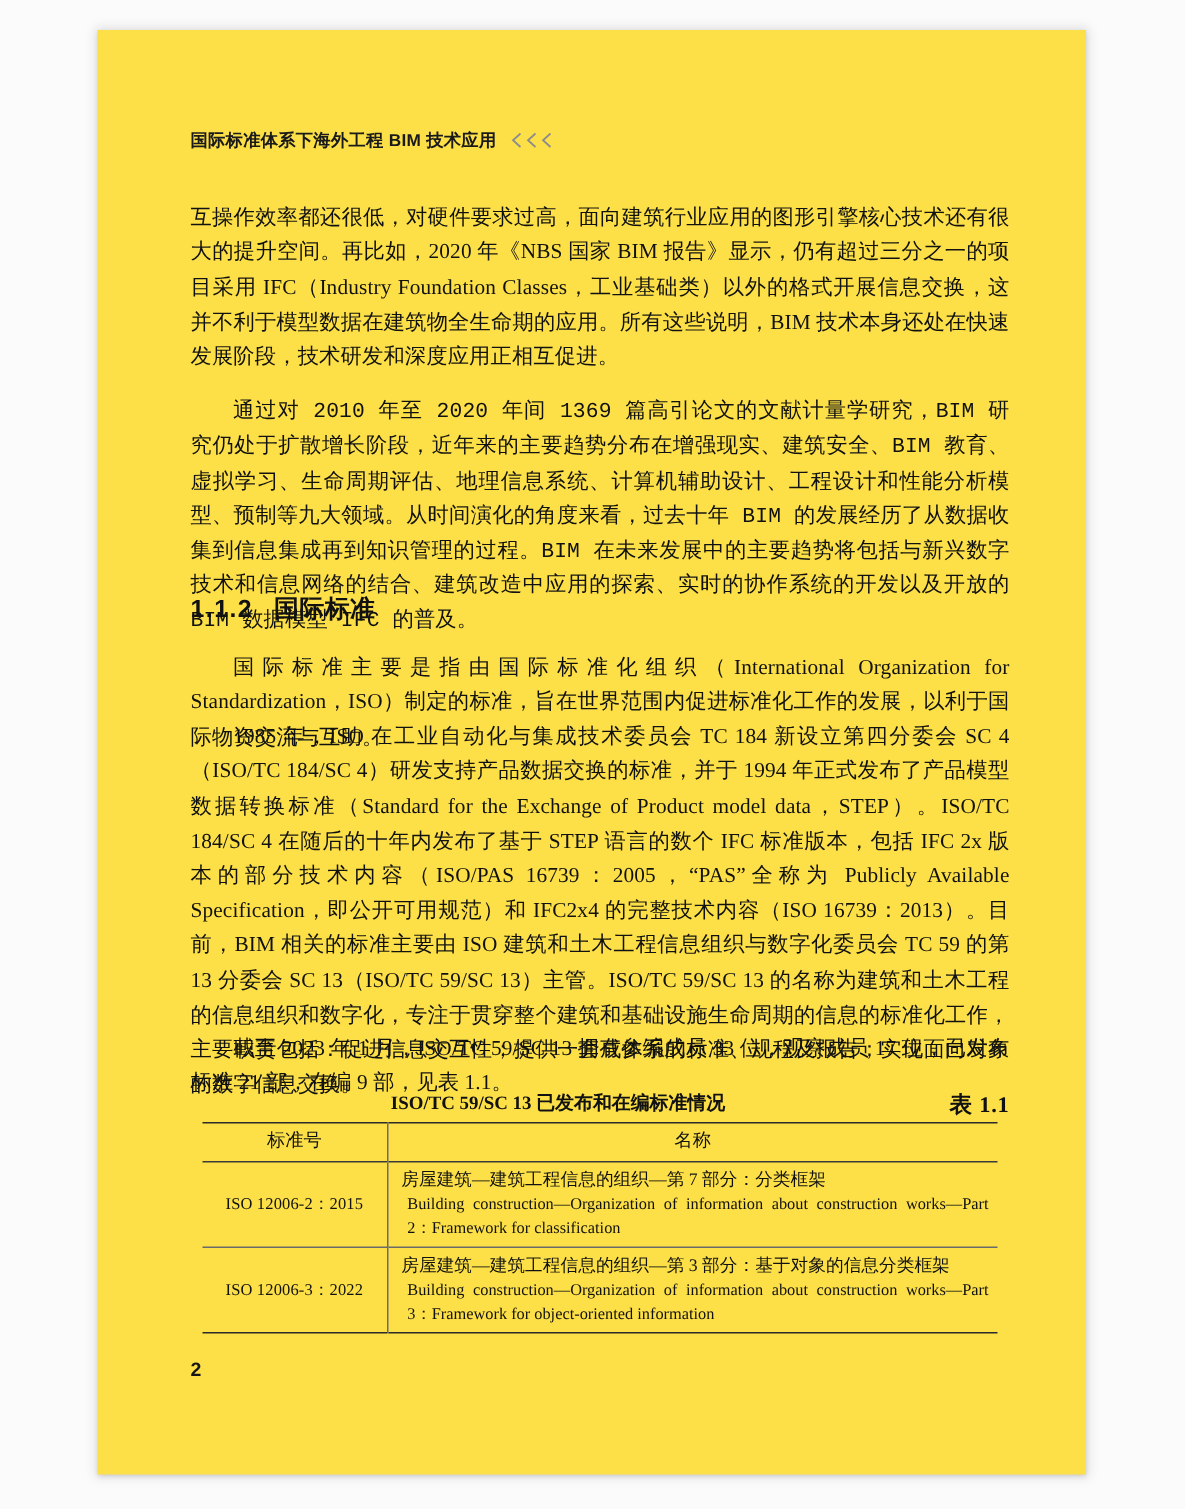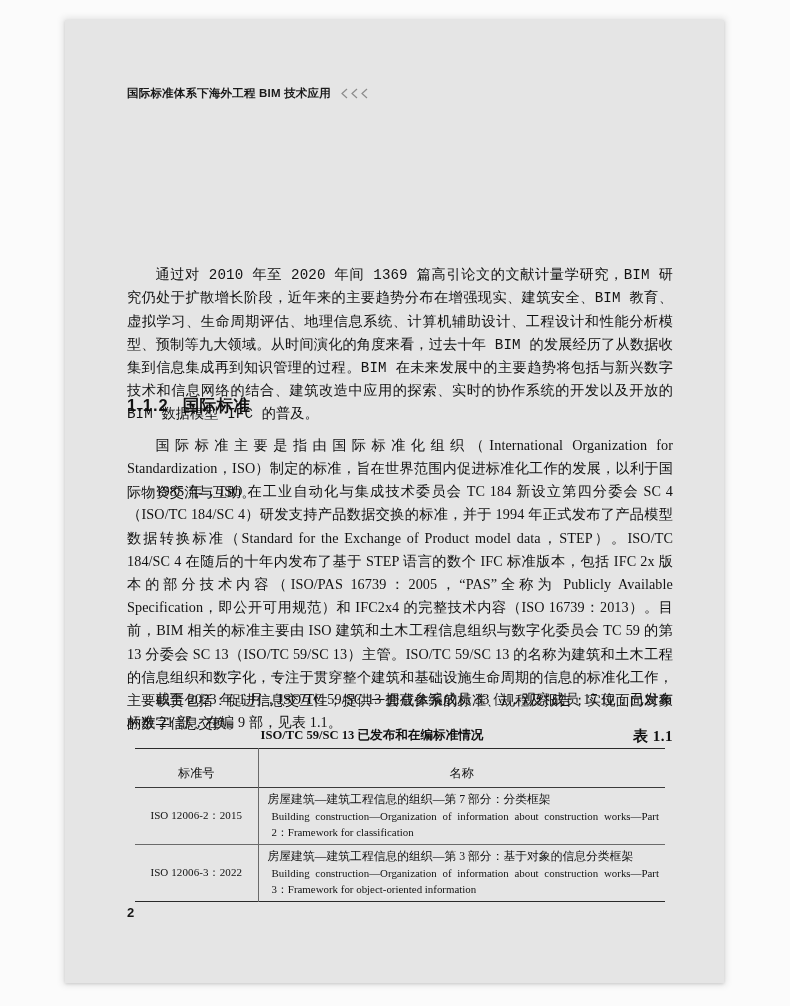--- a/index.html
+++ b/index.html
@@ -13,21 +13,21 @@
     position: relative;
     width: 790px; height: 1006px;
     background: #fbfbfb;
     overflow: hidden;
   }
   
   #page {
     position: absolute;
     left: 65px; top: 20px;
     width: 659px; height: 963px;
-    background: #e5e5e5;
+    background: #fde047;
     box-shadow: 0 0 7px 2px rgba(0,0,0,0.10), 0 1px 3px rgba(0,0,0,0.13);
   }
   .content {
     position: absolute;
     left: 62px; top: 0;
     width: 546px;
     height: 963px;
   }
 
   
@@ -108,21 +108,21 @@
   table.std {
     position: absolute;
     left: 8px;
     width: 530px;
     border-collapse: collapse;
     font-size: 11.1px;
     color: #111;
   }
   table.std thead th {
     font-weight: 400;
-    padding: 16px 0 5px 0;
+    padding: 3px 0 5px 0;
     text-align: center;
     font-size: 12.2px;
   }
   table.std thead tr { border-top: 1.5px solid #2a2a2a; border-bottom: 0.8px solid #3a3a3a; }
   table.std tbody tr { border-bottom: 0.8px solid #6a6a6a; }
   table.std tbody tr:last-child { border-bottom: 1.5px solid #2a2a2a; }
   table.std td { padding: 3px 0 4px 0; vertical-align: middle; }
   table.std td.code {
     width: 123px;
     text-align: center;
@@ -175,20 +175,21 @@
             </svg>
           <svg width="9" height="11" viewBox="0 0 9 11">
               <polyline points="7,1 2,5.5 7,10" fill="none" stroke="#8c8c8c" stroke-width="1.2"></polyline>
             </svg>
           <svg width="9" height="11" viewBox="0 0 9 11">
               <polyline points="7,1 2,5.5 7,10" fill="none" stroke="#8c8c8c" stroke-width="1.2"></polyline>
             </svg>
         </span>
       </div>
 
+      <p class="para noindent" style="top:100px; left:0;">互操作效率都还很低，对硬件要求过高，面向建筑行业应用的图形引擎核心技术还有很大的提升空间。再比如，2020 年《NBS 国家 BIM 报告》显示，仍有超过三分之一的项目采用 IFC（Industry Foundation Classes，工业基础类）以外的格式开展信息交换，这并不利于模型数据在建筑物全生命期的应用。所有这些说明，BIM 技术本身还处在快速发展阶段，技术研发和深度应用正相互促进。</p>
 
       <p class="para" style="top:230px; left:0;font-family:Liberation Mono, monospace;">通过对 2010 年至 2020 年间 1369 篇高引论文的文献计量学研究，BIM 研究仍处于扩散增长阶段，近年来的主要趋势分布在增强现实、建筑安全、BIM 教育、虚拟学习、生命周期评估、地理信息系统、计算机辅助设计、工程设计和性能分析模型、预制等九大领域。从时间演化的角度来看，过去十年 BIM 的发展经历了从数据收集到信息集成再到知识管理的过程。BIM 在未来发展中的主要趋势将包括与新兴数字技术和信息网络的结合、建筑改造中应用的探索、实时的协作系统的开发以及开放的 BIM 数据模型 IFC 的普及。</p>
 
       <h2 class="heading" style="top:361px;">
         <span class="num">1.1.2</span><span>国际标准</span>
       </h2>
 
       <p class="para" style="top:400px; left:0;">国际标准主要是指由国际标准化组织（International Organization for Standardization，ISO）制定的标准，旨在世界范围内促进标准化工作的发展，以利于国际物资交流与互助。</p>
 
       <p class="para" style="top:446px; left:0;">1985 年，ISO 在工业自动化与集成技术委员会 TC 184 新设立第四分委会 SC 4（ISO/TC 184/SC 4）研发支持产品数据交换的标准，并于 1994 年正式发布了产品模型数据转换标准（Standard for the Exchange of Product model data，STEP）。ISO/TC 184/SC 4 在随后的十年内发布了基于 STEP 语言的数个 IFC 标准版本，包括 IFC 2x 版本的部分技术内容（ISO/PAS 16739：2005，“PAS”全称为 Publicly Available Specification，即公开可用规范）和 IFC2x4 的完整技术内容（ISO 16739：2013）。目前，BIM 相关的标准主要由 ISO 建筑和土木工程信息组织与数字化委员会 TC 59 的第 13 分委会 SC 13（ISO/TC 59/SC 13）主管。ISO/TC 59/SC 13 的名称为建筑和土木工程的信息组织和数字化，专注于贯穿整个建筑和基础设施生命周期的信息的标准化工作，主要职责包括：促进信息交互性；提供一套成体系的标准、规程及报告；实现面向对象的数字信息交换。</p>

